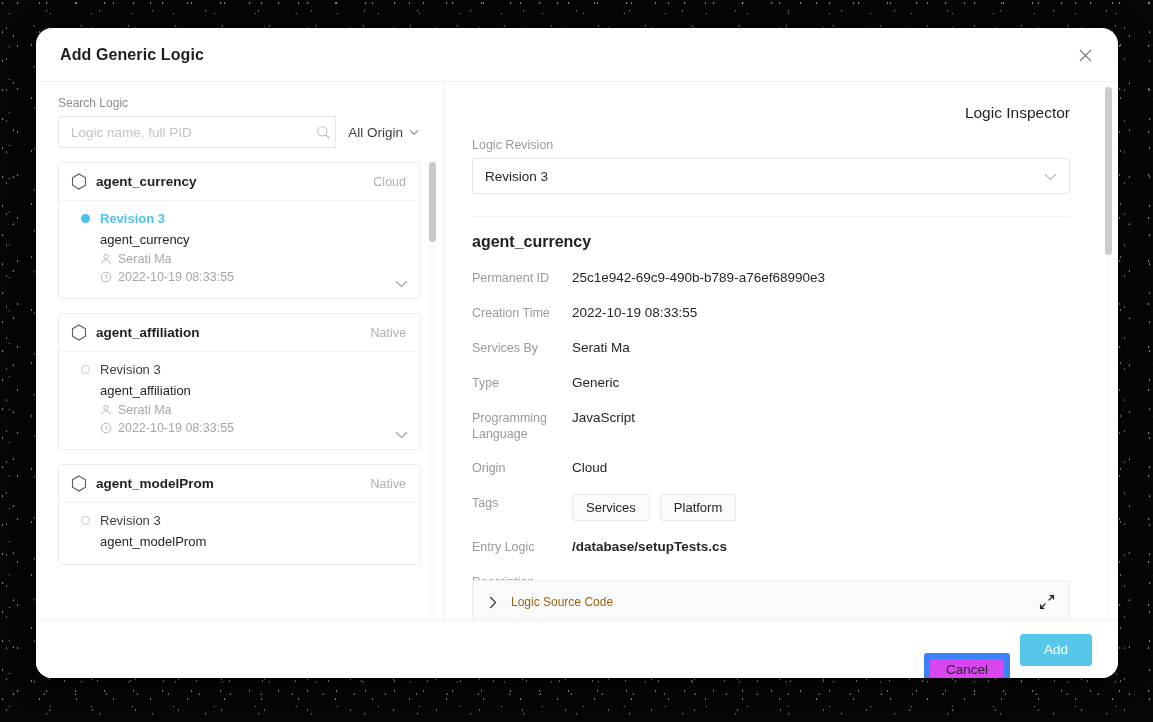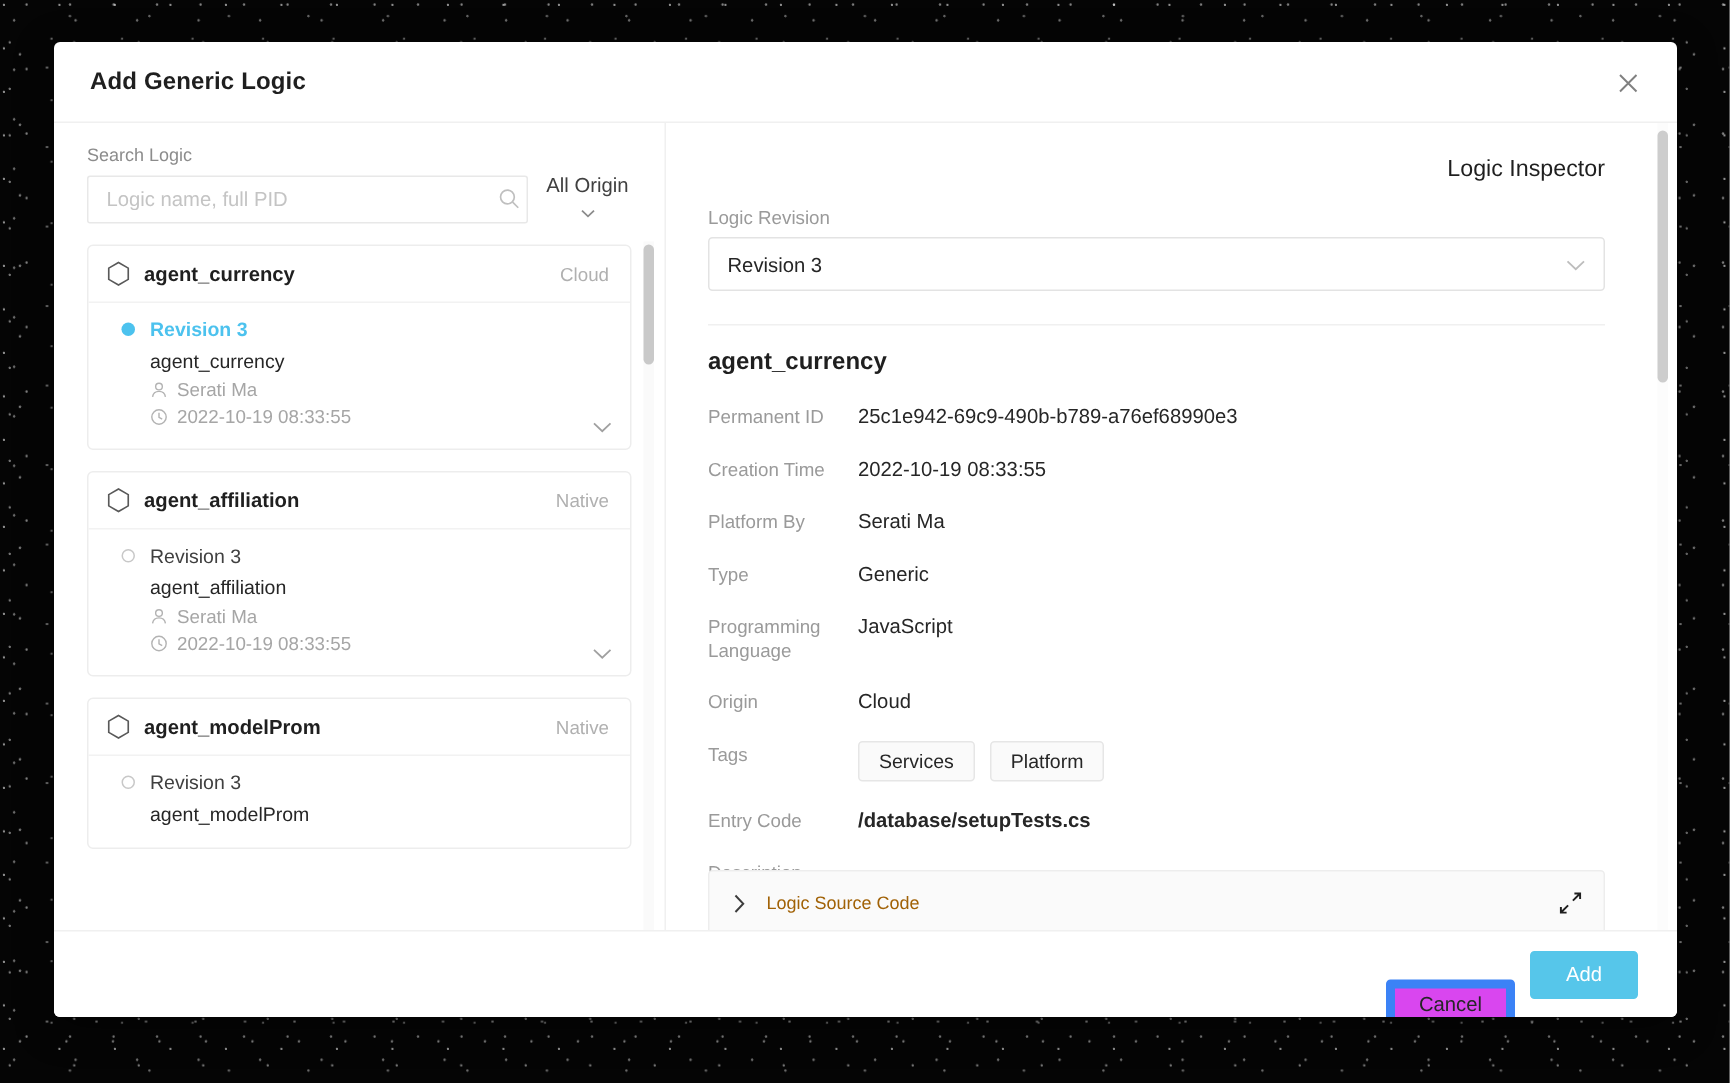--- a/index.html
+++ b/index.html
@@ -27,21 +27,21 @@
       radial-gradient(circle at 73% 63%, rgba(255,255,255,.4) 0.6px, transparent 1px),
       radial-gradient(circle at 95% 85%, rgba(255,255,255,.5) 0.6px, transparent 1px);
     background-size: 37px 29px, 41px 33px, 29px 43px, 53px 37px, 31px 47px, 43px 31px, 47px 41px, 33px 53px;
   }
 
   .dialog {
     position: absolute;
     left: 36px; top: 28px;
     width: 1082px; height: 650px;
     background: #ffffff;
-    border-radius: 4px;
+    border-radius: 16px;
     box-shadow: 0 6px 26px rgba(0,0,0,.45);
     overflow: hidden;
     display: flex;
     flex-direction: column;
   }
 
   
   .dlg-header {
     height: 54px;
     flex: none;
@@ -122,21 +122,20 @@
   .search-icon { color: #bfbfbf; display: flex; align-items:center; }
   .origin-select {
     display: flex;
     align-items: center;
     gap: 6px;
     font-size: 13.5px;
     color: #404040;
     cursor: pointer;
     white-space: nowrap;
     padding-right: 2px;
-    flex-direction: column;
   }
   .origin-select .caret { color: #8c8c8c; font-size: 11px; }
 
   .list-scroll {
     flex: 1;
     overflow: hidden;
     padding: 6px 22px 0 22px;
     position: relative;
     min-height: 0;
   }
@@ -565,21 +564,21 @@
 
         <div class="detail-row">
           <div class="detail-key">Permanent ID</div>
           <div class="detail-val">25c1e942-69c9-490b-b789-a76ef68990e3</div>
         </div>
         <div class="detail-row">
           <div class="detail-key">Creation Time</div>
           <div class="detail-val">2022-10-19 08:33:55</div>
         </div>
         <div class="detail-row">
-          <div class="detail-key">Platform By</div>
+          <div class="detail-key">Services By</div>
           <div class="detail-val">Serati Ma</div>
         </div>
         <div class="detail-row">
           <div class="detail-key">Type</div>
           <div class="detail-val">Generic</div>
         </div>
         <div class="detail-row">
           <div class="detail-key">Programming Language</div>
           <div class="detail-val">JavaScript</div>
         </div>
@@ -590,21 +589,21 @@
 
         <div class="detail-row">
           <div class="detail-key">Tags</div>
           <div class="tag-row">
             <span class="tag">Services</span>
             <span class="tag">Platform</span>
           </div>
         </div>
 
         <div class="detail-row">
-          <div class="detail-key">Entry Code</div>
+          <div class="detail-key">Entry Logic</div>
           <div class="detail-val bold">/database/setupTests.cs</div>
         </div>
 
         <div class="detail-row">
           <div class="detail-key">Description</div>
           <div class="detail-val">--</div>
         </div>
       </div>
 
       <div class="source-panel">

